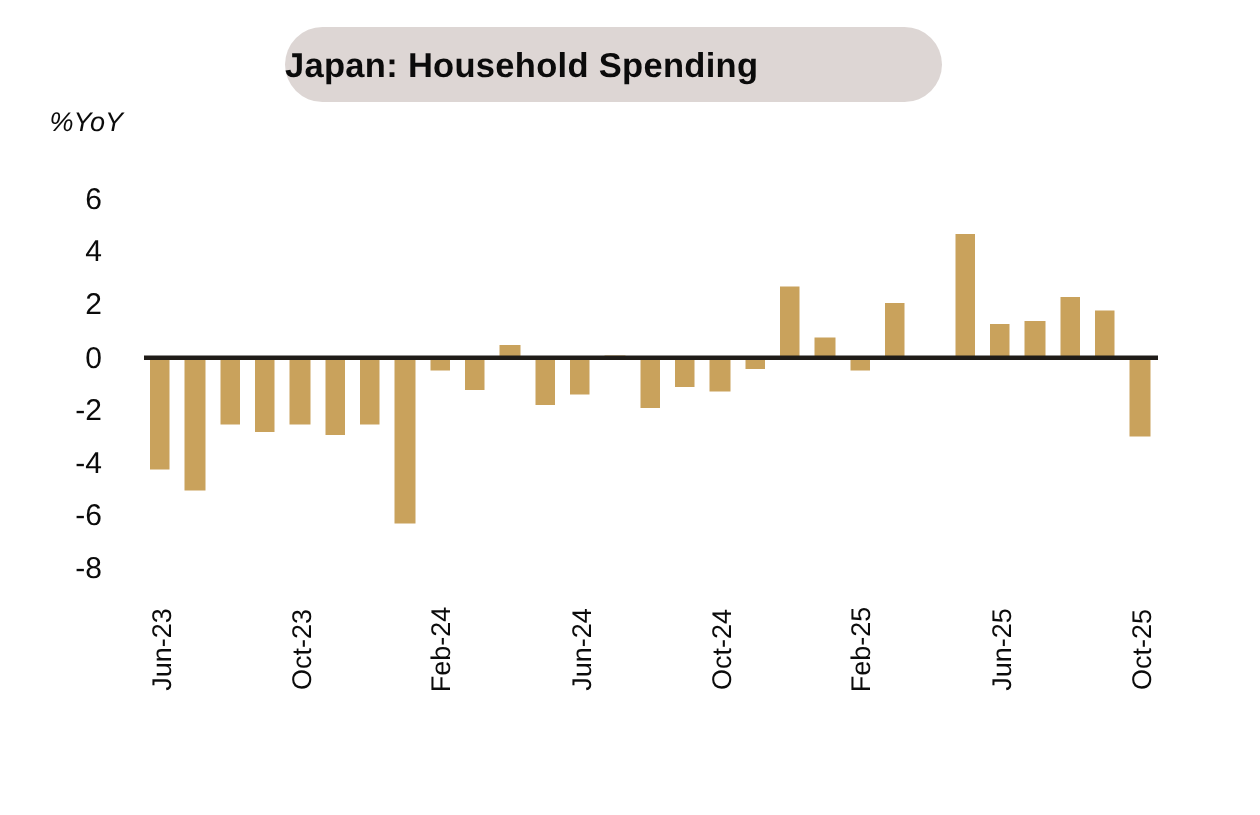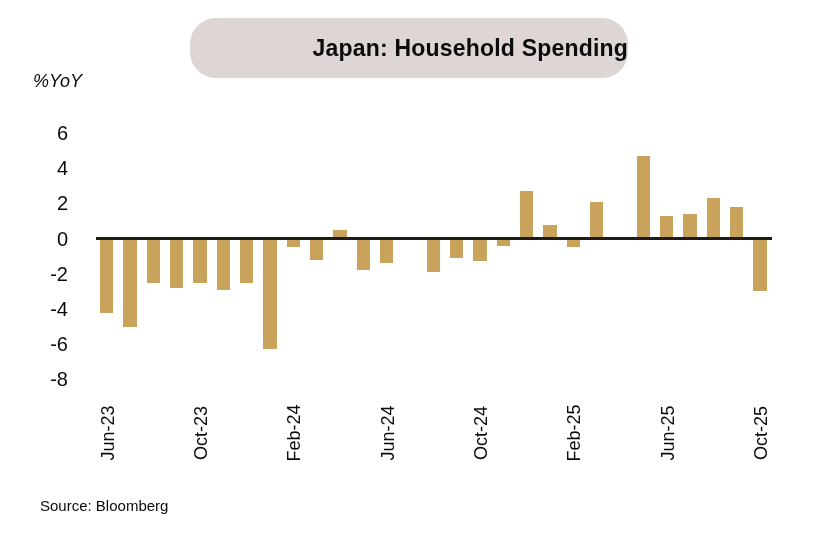--- a/index.html
+++ b/index.html
@@ -7,23 +7,23 @@
     width:840px;height:543px;
     background:#ffffff;
     font-family:"Liberation Sans", sans-serif;
     position:relative;
     overflow:hidden;
     color:#111;
   }
   .stage{position:absolute;left:0;top:0;width:840px;height:543px;}
   .title-pill{
     position:absolute;
-    left:190px;top:18px;width:438px;height:60px;
+    left:190px;top:18px;width:438px;height:50px;
     border-radius:26px;
-    display:flex;align-items:center;justify-content:flex-end;
+    display:flex;align-items:center;justify-content:flex-start;
   }
   .title-pill .title-text{
     font-size:23px;font-weight:bold;letter-spacing:0.2px;color:#0b0b0b;
   }
   .unit-label{
     position:absolute;left:33px;top:71px;
     font-size:18px;color:#0b0b0b;font-style:italic;
   }
   .chart-area{position:absolute;left:0;top:100px;width:840px;height:390px;}
   .ytick{
@@ -104,15 +104,14 @@
       <div class="xtick" style="left: 107.7px; top: 333px;">Jun-23</div>
       <div class="xtick" style="left: 201.02px; top: 333px;">Oct-23</div>
       <div class="xtick" style="left: 294.34px; top: 333px;">Feb-24</div>
       <div class="xtick" style="left: 387.66px; top: 333px;">Jun-24</div>
       <div class="xtick" style="left: 480.98px; top: 333px;">Oct-24</div>
       <div class="xtick" style="left: 574.3px; top: 333px;">Feb-25</div>
       <div class="xtick" style="left: 667.62px; top: 333px;">Jun-25</div>
       <div class="xtick" style="left: 760.94px; top: 333px;">Oct-25</div>
     </div>
 
-  <span class="source-note">Source: Bloomberg</span>
 
 </div>
 
 </body></html>

